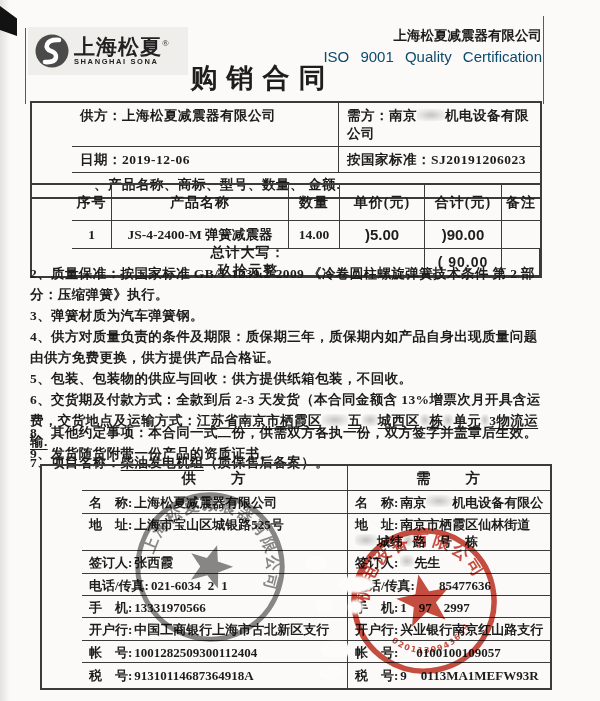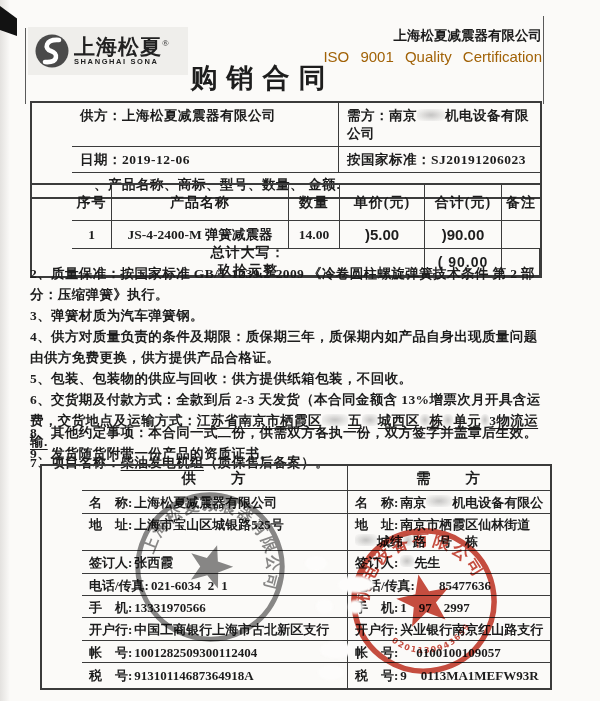--- a/index.html
+++ b/index.html
@@ -13,21 +13,21 @@
          clip-path:polygon(0 0,100% 42%,100% 100%,0 80%);}
   
   .logo-box{left:28px;top:27px;width:160px;height:48px;background:#efeeeb;display:flex;align-items:center;}
   .logo-icon{width:38px;height:38px;margin-left:5px;flex:0 0 auto;}
   .logo-txt{margin-left:3px;line-height:1;}
   .logo-cn{font-size:21px;font-weight:900;letter-spacing:1px;font-family:"Liberation Sans","DejaVu Sans",sans-serif;color:#222;}
   .logo-reg{font-size:9px;vertical-align:8px;}
   .logo-en{font-size:7.5px;font-weight:700;letter-spacing:1.6px;font-family:"Liberation Sans","DejaVu Sans",sans-serif;color:#222;margin-top:1px;}
   .hdr-right{right:58px;top:26px;text-align:right;line-height:1.45;}
   .hdr-company{font-size:13.5px;font-weight:700;}
-  .hdr-iso{font-size:15px;word-spacing:7px;font-family:"Liberation Sans","DejaVu Sans",sans-serif;color:#a16207;}
+  .hdr-iso{font-size:15px;word-spacing:7px;font-family:"Liberation Sans","DejaVu Sans",sans-serif;color:#0c4a6e;}
   .title{left:30px;top:60px;width:465px;text-align:center;font-size:27px;font-weight:700;letter-spacing:9px;}
   .vline{width:0;border-left:1.5px solid #5a5a5a;}
   .vl-l{left:25px;top:28px;height:76px;}
   .vl-r{left:543px;top:16px;height:88px;}
   
   .box{border:2px solid #3b3b3b;box-sizing:border-box;background:transparent;padding-left:40px;}
   
   .info{left:30px;top:101px;width:512px;}
   .irow{display:flex;border-bottom:1.5px solid #3b3b3b;}
   .icell{padding:4px 6px 3px 8px;font-size:13.5px;font-weight:600;letter-spacing:.5px;box-sizing:border-box;}

